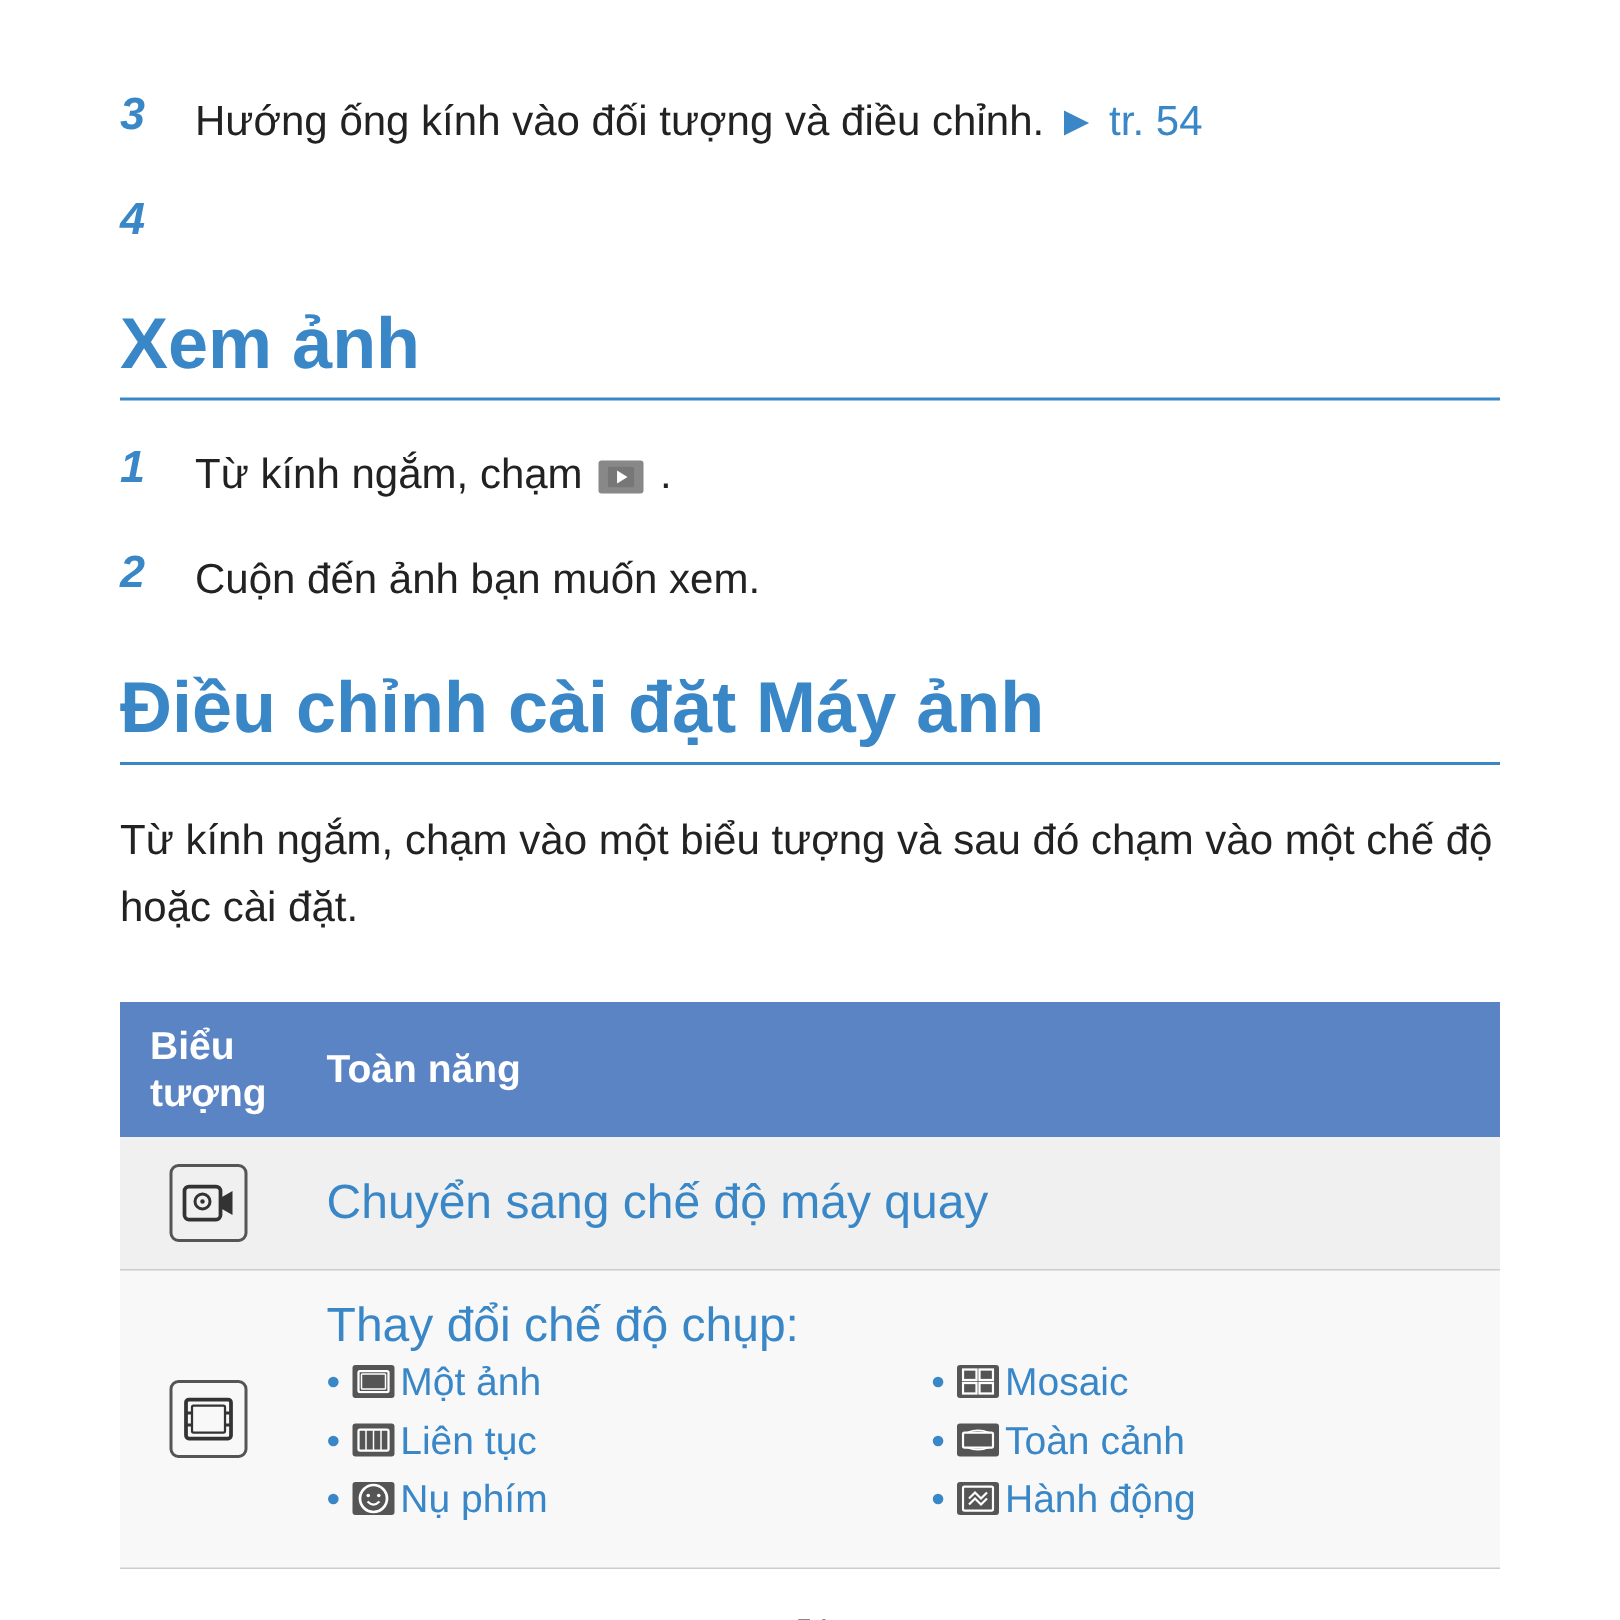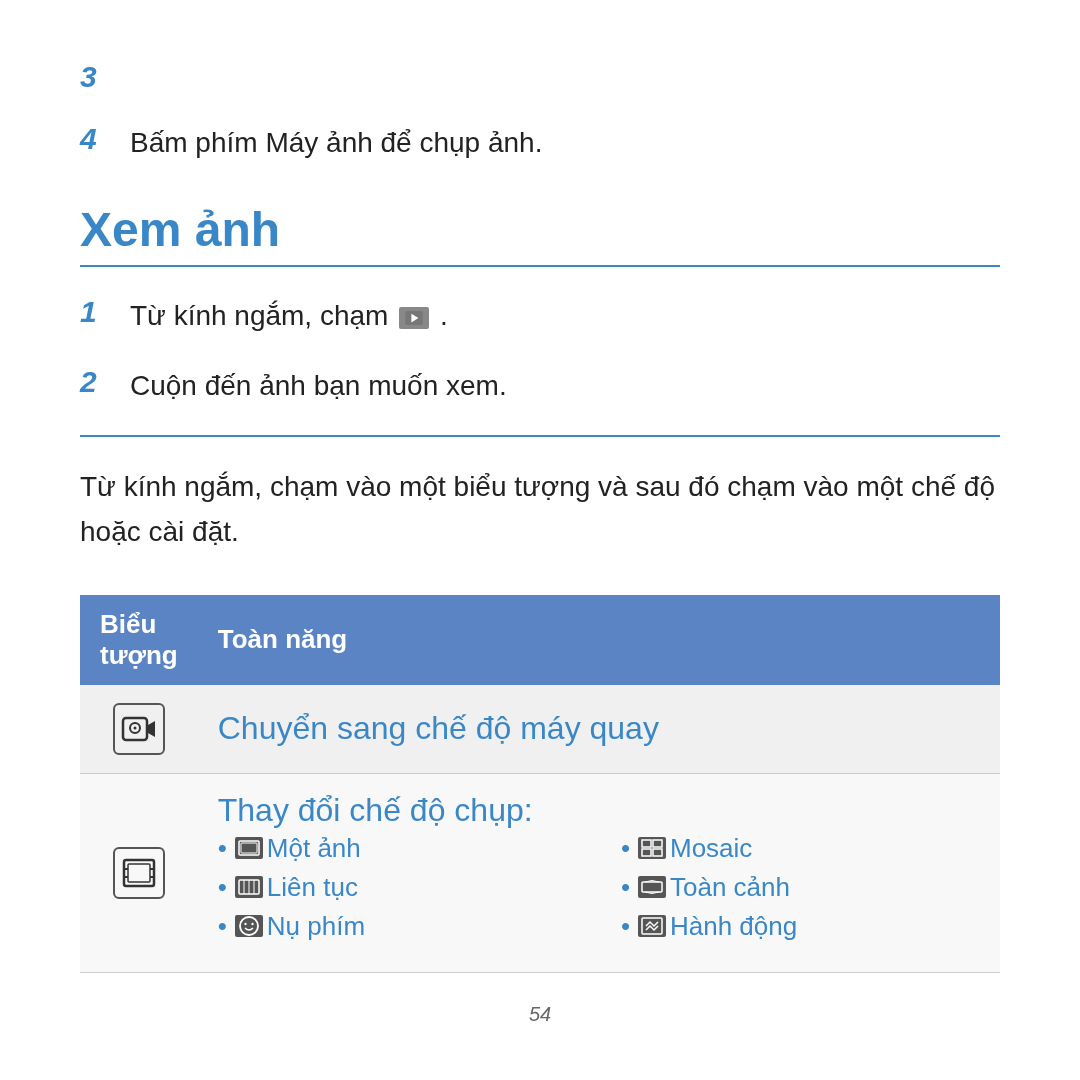--- a/index.html
+++ b/index.html
@@ -158,25 +158,28 @@
       padding-top: 30px;
     }
   </style>
 </head>
 <body>
 
 <div class="page">
 
   <div class="step-item">
     <span class="step-number">3</span>
+    <span class="step-text">
+      <span>Hướng ống kính vào đối tượng và điều chỉnh.</span>
+      <span class="link-ref">► tr. 54</span>
+    </span>
   </div>
 
   <div class="step-item">
     <span class="step-number">4</span>
-    <span class="step-text">Bấm phím Máy ảnh để chụp ảnh.</span>
   </div>
 
   <h2 class="section-title">Xem ảnh</h2>
   <hr class="section-divider">
 
   <div class="step-item">
     <span class="step-number">1</span>
     <span class="step-text">
       <span>Từ kính ngắm, chạm</span>
       
@@ -188,20 +191,21 @@
       </span>
       .
     </span>
   </div>
 
   <div class="step-item">
     <span class="step-number">2</span>
     <span class="step-text">Cuộn đến ảnh bạn muốn xem.</span>
   </div>
 
+  <h2 class="section-title">Điều chỉnh cài đặt Máy ảnh</h2>
   <hr class="section-divider">
 
   <p class="description-text">Từ kính ngắm, chạm vào một biểu tượng và sau đó chạm vào một chế độ hoặc cài đặt.</p>
 
   <table class="feature-table">
     <thead>
       <tr>
         <th>Biểu tượng</th>
         <th>Toàn năng</th>
       </tr>

